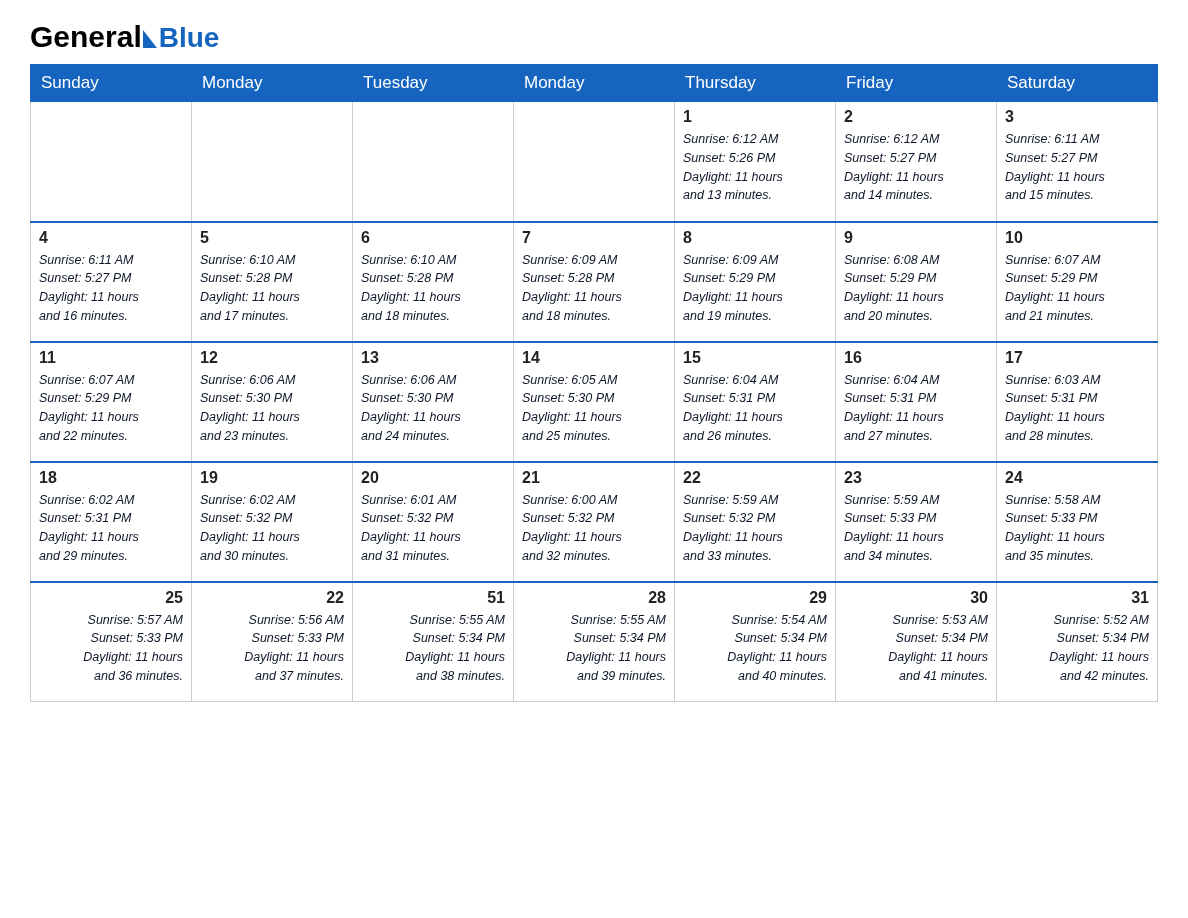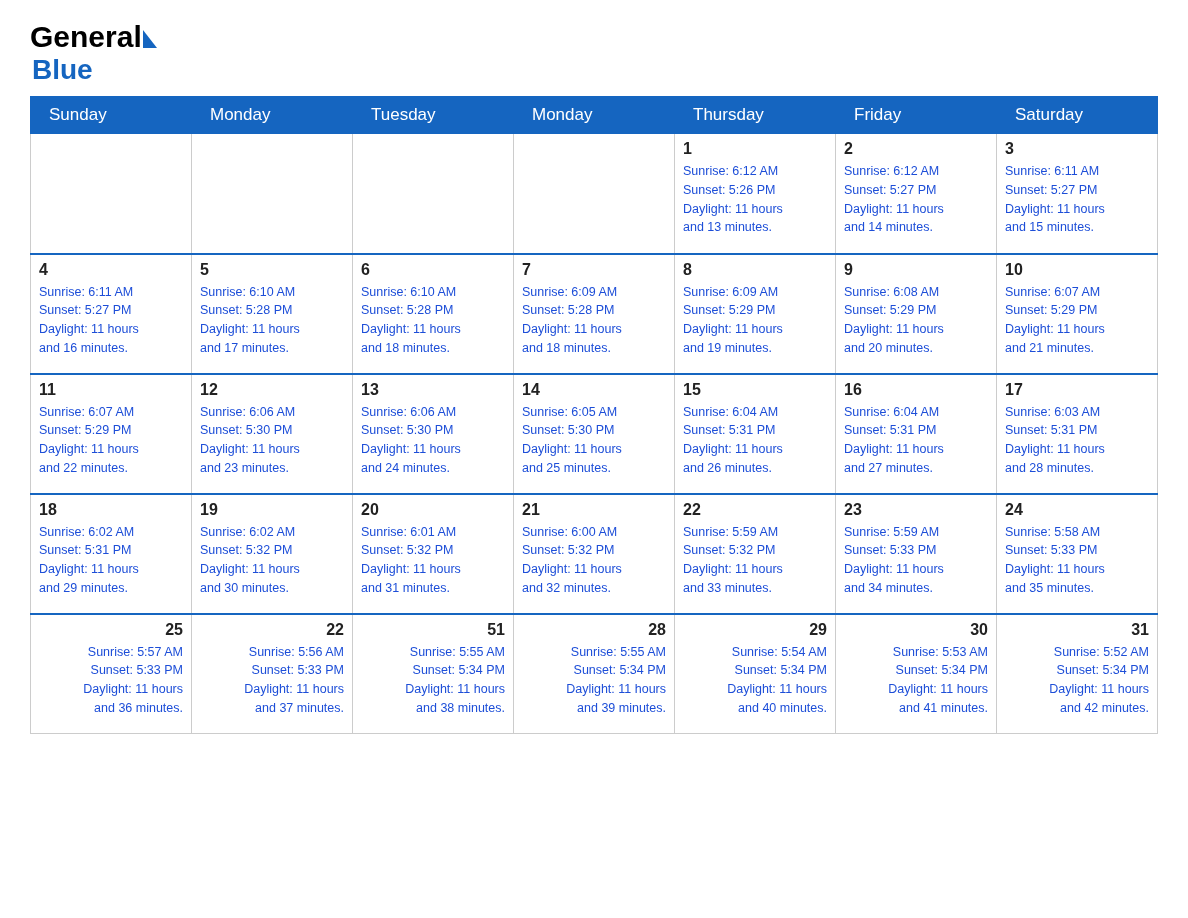--- a/index.html
+++ b/index.html
@@ -11,22 +11,22 @@
       padding: 20px 30px;
     }
     .header {
       display: flex;
       justify-content: space-between;
       align-items: flex-start;
       margin-bottom: 10px;
     }
     .logo {
       display: flex;
-      flex-direction: column;
-      align-items: flex-start;
+      flex-direction: row;
+      align-items: flex-end;
     }
     .title-section {
       text-align: right;
     }
     .month-title {
       font-size: 52px;
       font-weight: normal;
       color: #222;
       line-height: 1.1;
     }
@@ -38,21 +38,21 @@
     .calendar {
       width: 100%;
       border-collapse: collapse;
       margin-top: 10px;
     }
     .calendar th {
       background-color: #1565c0;
       color: #fff;
       font-size: 17px;
       font-weight: normal;
-      padding: 8px 18px;
+      padding: 8px 10px;
       text-align: left;
       border: 1px solid #1565c0;
     }
     .calendar td {
       vertical-align: top;
       border: 1px solid #ccc;
       padding: 6px 8px;
       font-size: 13px;
       color: #222;
       width: 14.28%;
@@ -63,22 +63,23 @@
       background: #fff;
     }
     .day-num {
       font-size: 16px;
       font-weight: bold;
       color: #222;
       margin-bottom: 4px;
     }
     .day-info {
       font-size: 12.5px;
-      color: #1d4ed8;
+      color: #0f172a;
       line-height: 1.5;
+      font-style: italic;
     }
     .calendar tr td {
       border-bottom: 2px solid #1565c0;
     }
     .calendar tr:last-child td {
       border-bottom: 1px solid #ccc;
       text-align: right;
     }
     .logo-row {
       display: flex;

